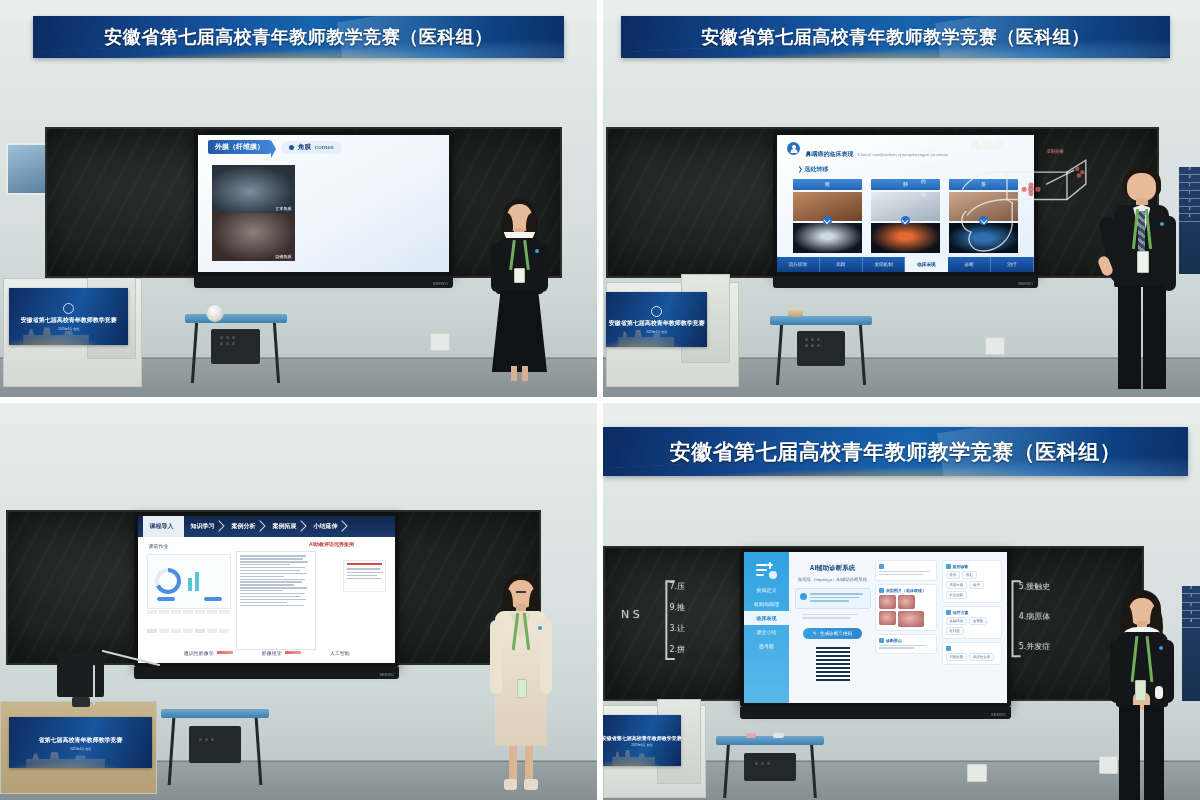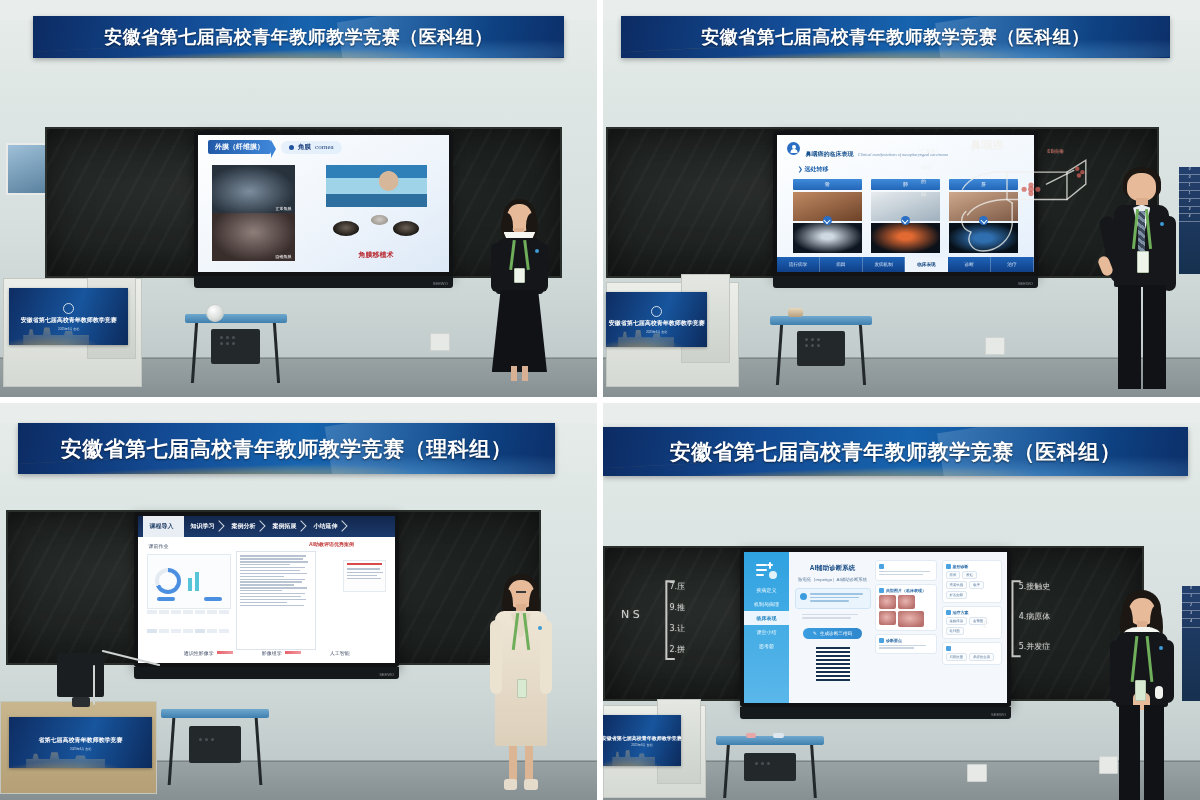--- a/index.html
+++ b/index.html
@@ -235,27 +235,20 @@
             </span>
           </div>
           <div class="s1-l">
             <div class="s1-l1">
               <span class="s1-lab">正常角膜</span>
             </div>
             <div class="s1-l2">
               <span class="s1-lab">圆锥角膜</span>
             </div>
           </div>
-          <div class="s1-r">
-            <div class="s1-photo"></div>
-            <div class="s1-eye" style="left:14%;top:58%;"></div>
-            <div class="s1-eye" style="left:46%;top:52%;width:14%;height:10%;background:radial-gradient(ellipse at 50% 45%,#cfcbc4,#8b857c);"></div>
-            <div class="s1-eye" style="left:64%;top:58%;"></div>
-            <div class="s1-cap">角膜移植术</div>
-          </div>
         </div>
       </div>
       <div class="tv-chin"></div>
       <div class="tv-logo">SEEWO</div>
     </div>
 
     <div class="desk" style="left:31%;top:79%;width:17%;height:18%;">
       <div class="desk-top"></div>
       <div class="desk-leg" style="left:8%;top:9px;height:84%;transform:skewX(-4deg);"></div>
       <div class="desk-leg" style="right:8%;top:9px;height:84%;transform:skewX(4deg);"></div>
@@ -438,23 +431,20 @@
   <div class="gaph"></div>
   <div class="gaph"></div>
   <div class="gaph"></div>
 
   <div class="panel">
     <div class="wall"></div>
     <div class="wall-top"></div>
     <div class="floor"></div>
     <div class="floor-line"></div>
 
-    <div class="banner" style="left:3%;top:5%;width:90%;height:13%;">
-      <div class="banner-text" style="font-size:21px;">安徽省第七届高校青年教师教学竞赛（理科组）</div>
-    </div>
 
     <div class="board" style="left:1%;top:27%;width:89%;height:38%;"></div>
 
     <div class="tv" style="left:22.5%;top:27.5%;width:43%;height:37%;">
       <div class="tv-screen">
         <div class="s3">
           <div class="s3-bar"></div>
           <div class="s3-steps">
             <div class="s3-step first">课程导入</div>
             <div class="s3-step">知识学习</div>

